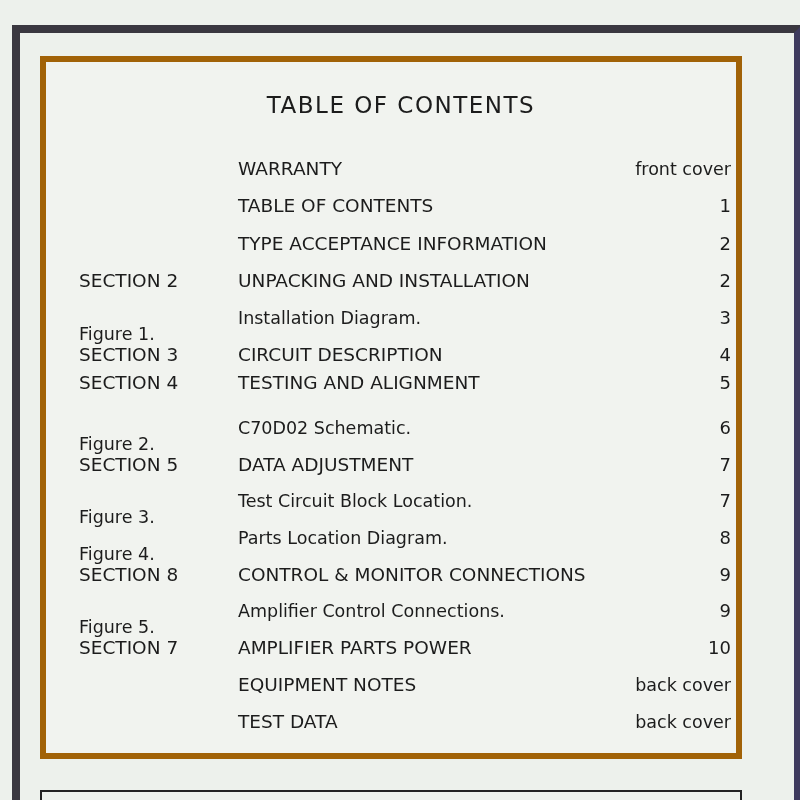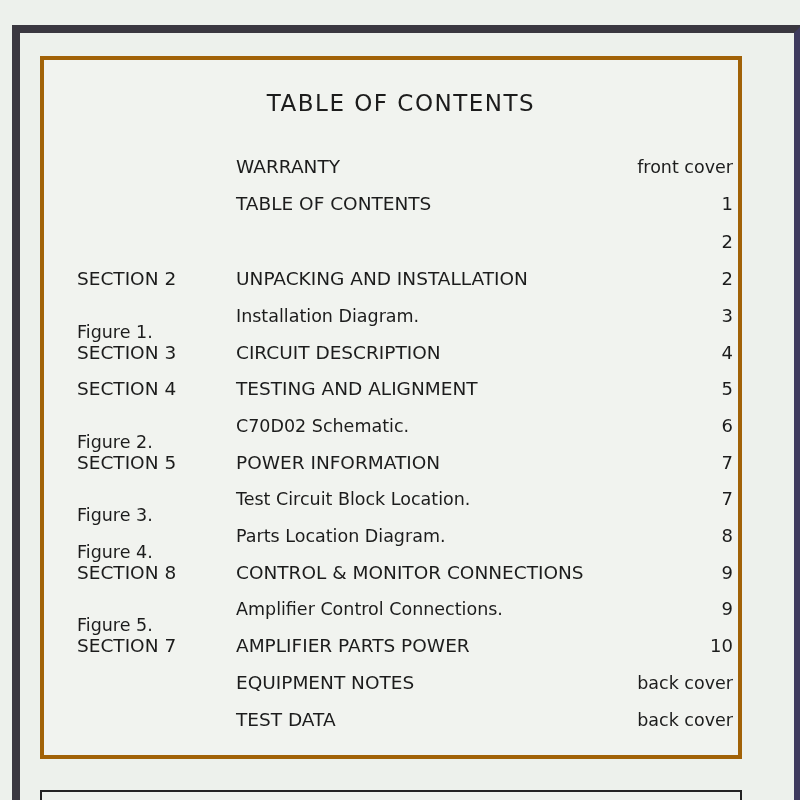--- a/index.html
+++ b/index.html
@@ -16,21 +16,21 @@
     width: 790px; height: 800px;
     border-top: 8px solid #3a3840;
     border-left: 8px solid #3a3840;
     border-right: 8px solid #3e3b5e;
     box-sizing: border-box;
   }
   .toc-box {
     position: absolute;
     left: 40px; top: 56px;
     width: 702px; height: 703px;
-    border: 4px solid #a16207;
+    border: 6px solid #a16207;
     box-sizing: border-box;
     background: #f1f3ef;
   }
   .bottom-box {
     position: absolute;
     left: 40px; top: 790px;
     width: 702px; height: 40px;
     border: 2px solid #222;
     box-sizing: border-box;
   }
@@ -67,50 +67,51 @@
     <span class="label"></span>
     <span class="text">WARRANTY</span>
     <span class="page word">front cover</span>
   </div>
   <div class="row" style="top:129px">
     <span class="label"></span>
     <span class="text">TABLE OF CONTENTS</span>
     <span class="page">1</span>
   </div>
   <div class="row" style="top:167px">
+    <span class="text">TYPE ACCEPTANCE INFORMATION</span>
     <span class="page">2</span>
   </div>
   <div class="row" style="top:204px">
     <span class="label">SECTION 2</span>
     <span class="text">UNPACKING AND INSTALLATION</span>
     <span class="page">2</span>
   </div>
   <div class="row" style="top:241px">
     <span class="label fig">Figure 1.</span>
     <span class="text fig">Installation Diagram.</span>
     <span class="page">3</span>
   </div>
   <div class="row" style="top:278px">
     <span class="label">SECTION 3</span>
     <span class="text">CIRCUIT DESCRIPTION</span>
     <span class="page">4</span>
   </div>
-  <div class="row" style="top:314px">
+  <div class="row" style="top:306px">
     <span class="label">SECTION 4</span>
     <span class="text">TESTING AND ALIGNMENT</span>
     <span class="page">5</span>
   </div>
   <div class="row" style="top:351px">
     <span class="label fig">Figure 2.</span>
     <span class="text fig">C70D02 Schematic.</span>
     <span class="page">6</span>
   </div>
   <div class="row" style="top:388px">
     <span class="label">SECTION 5</span>
-    <span class="text">POWER INFORMATION</span>
+    <span class="text">DATA ADJUSTMENT</span>
     <span class="page">7</span>
   </div>
   <div class="row" style="top:424px">
     <span class="label fig">Figure 3.</span>
     <span class="text fig">Test Circuit Block Location.</span>
     <span class="page">7</span>
   </div>
   <div class="row" style="top:461px">
     <span class="label fig">Figure 4.</span>
     <span class="text fig">Parts Location Diagram.</span>

